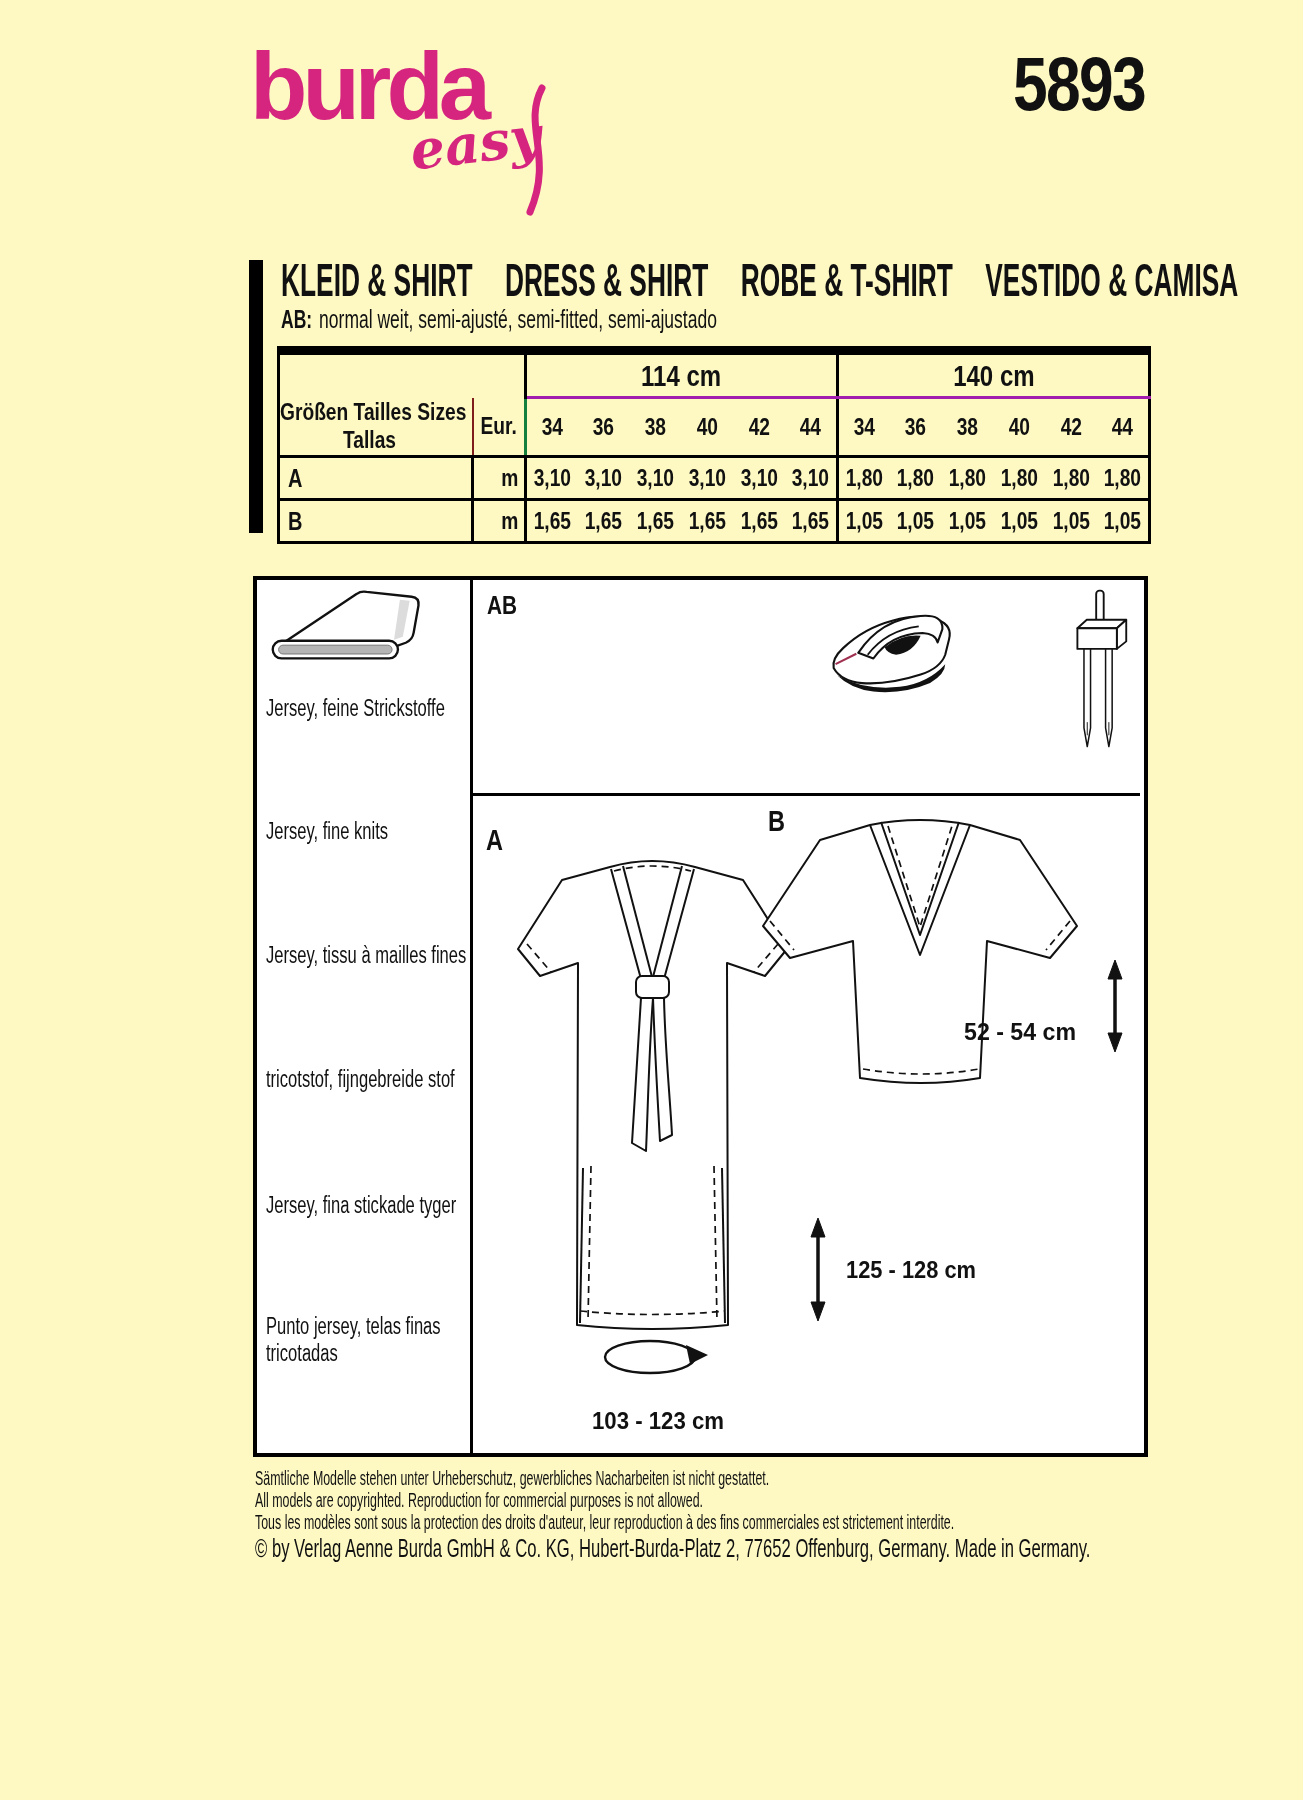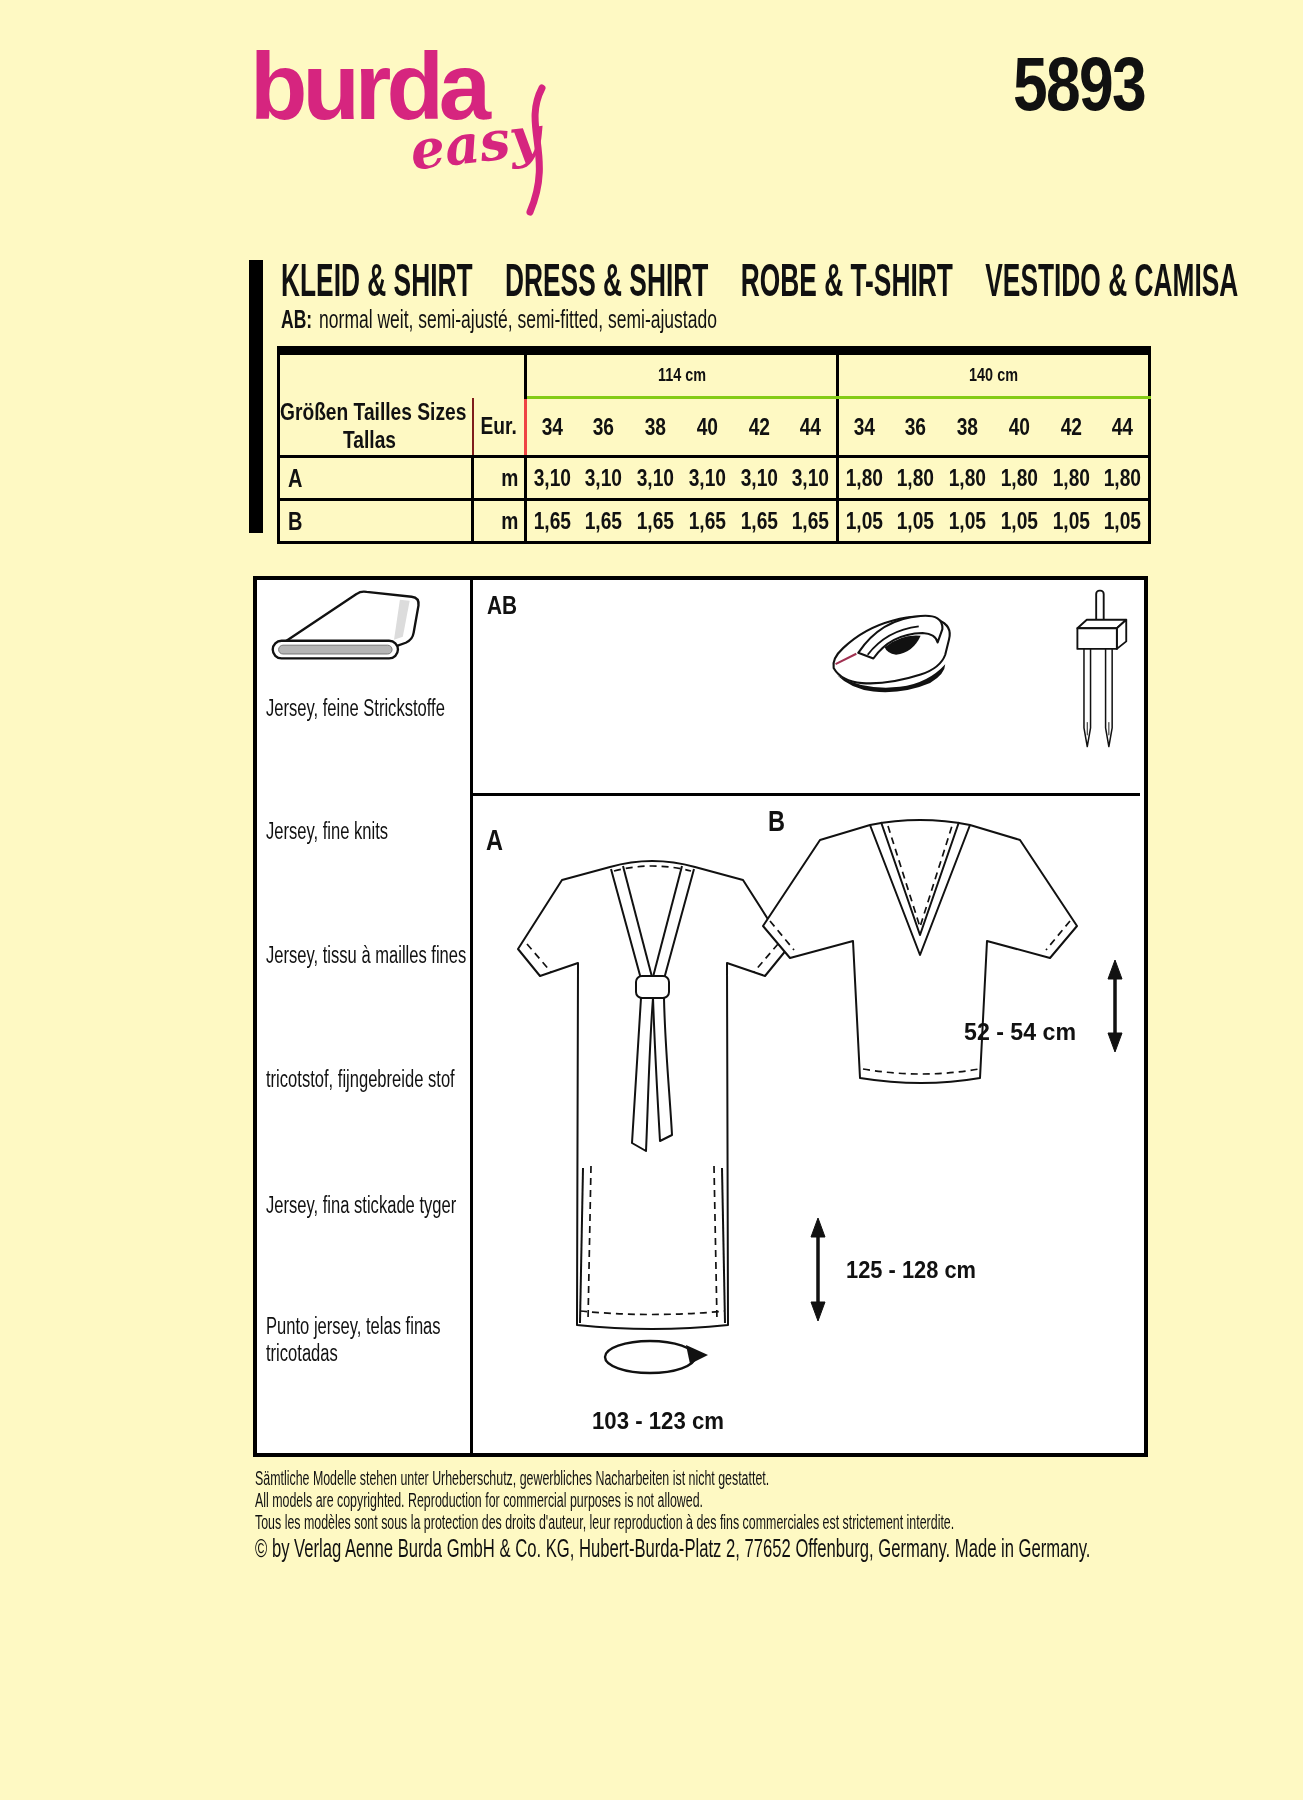--- a/index.html
+++ b/index.html
@@ -18,25 +18,25 @@
              transform:scaleX(.56);transform-origin:0 0;line-height:1;}
   .subtitle-row{display:flex;gap:10px;font-size:25px;white-space:nowrap;
                 transform:scaleX(.70);transform-origin:0 0;line-height:1.15;}
   .subtitle-row .lbl{font-weight:bold;}
   
   table.yardage{border-collapse:collapse;table-layout:fixed;width:871px;
                 border-top:9px solid #000;border-left:3px solid #000;border-right:3px solid #000;
                 border-bottom:3px solid #000;}
   table.yardage td{padding:0;font-weight:bold;text-align:center;vertical-align:middle;overflow:hidden;}
   td.wempty{border-right:3px solid #000;}
-  td.whead{border-bottom:3px solid #84cc16;font-size:18px;height:41px;}
+  td.whead{border-bottom:3px solid #a21caf;font-size:30px;height:41px;}
   td.bl{border-left:3px solid #000;text-decoration:underline;}
   tr.sizes td{border-bottom:3px solid #000;height:56px;font-size:24px;}
   td.glabel{text-align:left;border-right:2px solid #7f1d1d;font-size:21px;line-height:1.2;padding-left:8px;}
-  td.eur{border-right:3px solid #ef4444;vertical-align:bottom;padding-bottom:7px;font-size:23px;}
+  td.eur{border-right:3px solid #15803d;vertical-align:bottom;padding-bottom:7px;font-size:23px;}
   tr.amount td{height:40px;font-size:24px;}
   tr.amount td.rowlab{text-align:left;padding-left:8px;border-right:3px solid #000;font-size:25px;}
   tr.amount td.unit{text-align:right;padding-right:4px;border-right:3px solid #000;}
   tr.rowA td{border-bottom:3px solid #000;}
   .cellsqz{display:inline-block;white-space:nowrap;transform:scaleX(.8);transform-origin:50% 50%;}
   .cellsqzL{display:inline-block;white-space:nowrap;transform:scaleX(.8);transform-origin:0 50%;}
   
   .main-box{border:4px solid #000;background:#fff;}
   .divider{background:#000;}
   .fabric-item{font-size:23px;line-height:1.17;transform:scaleX(.72);transform-origin:0 0;width:280px;}

